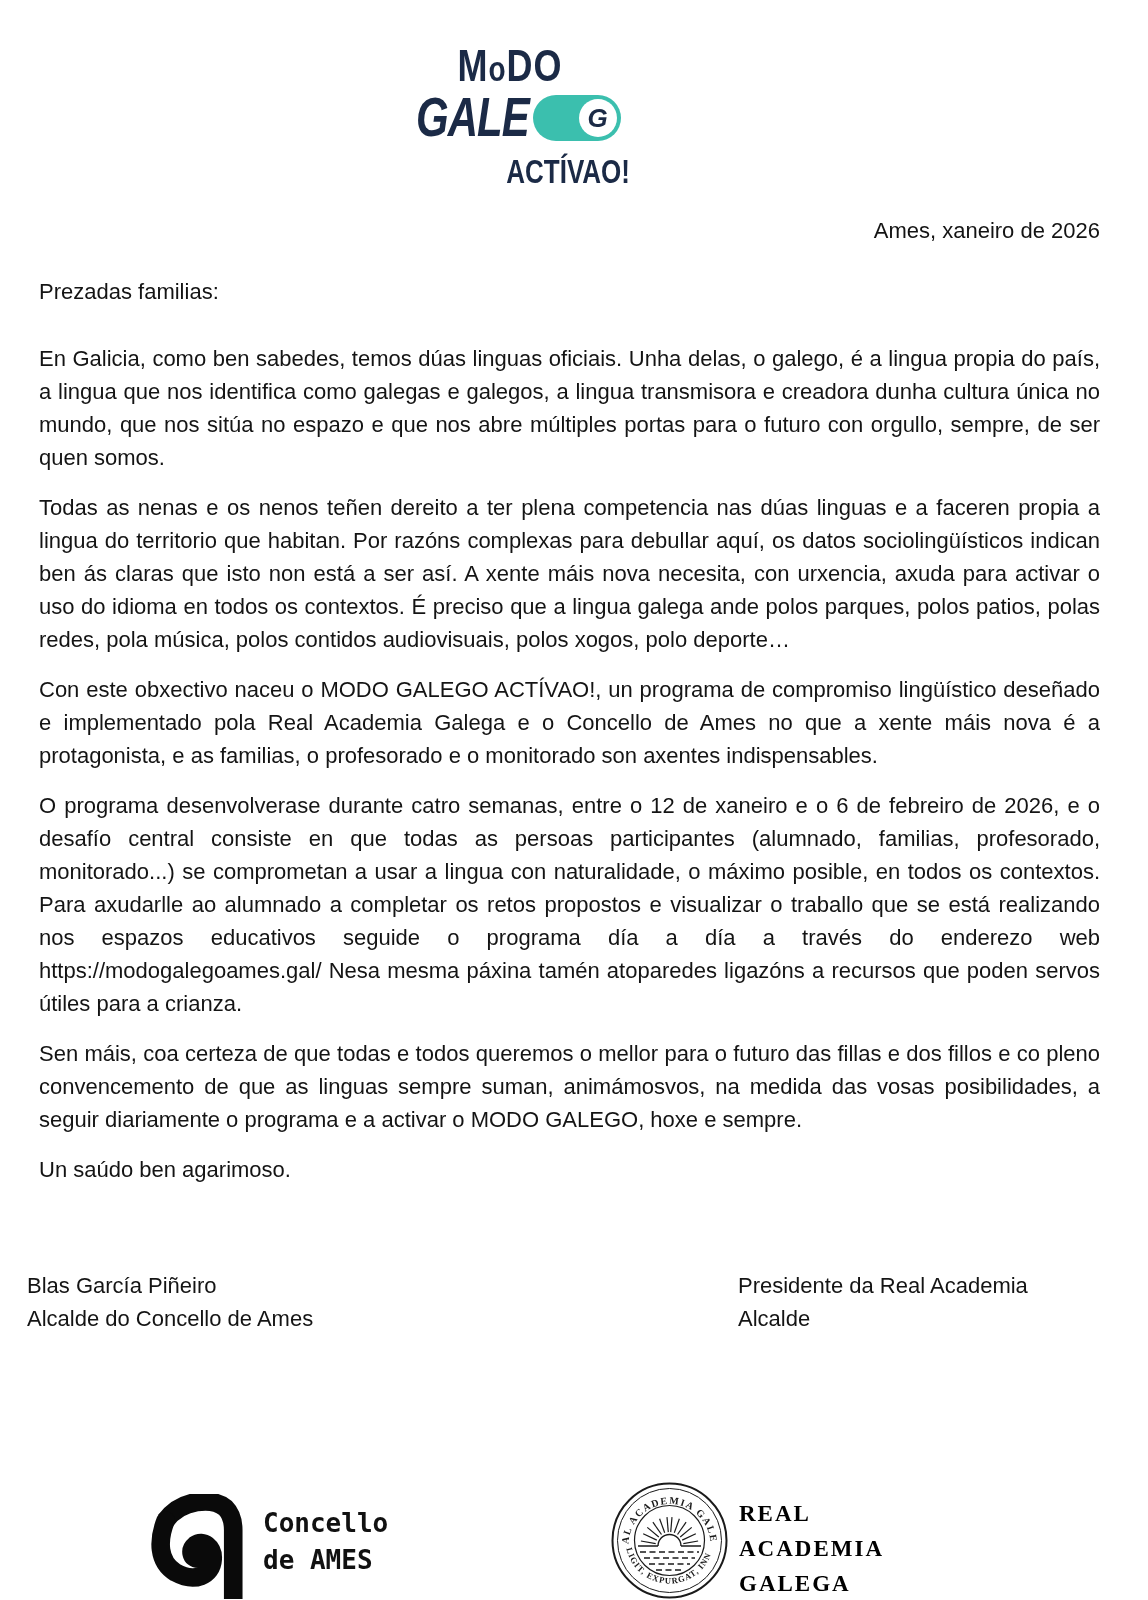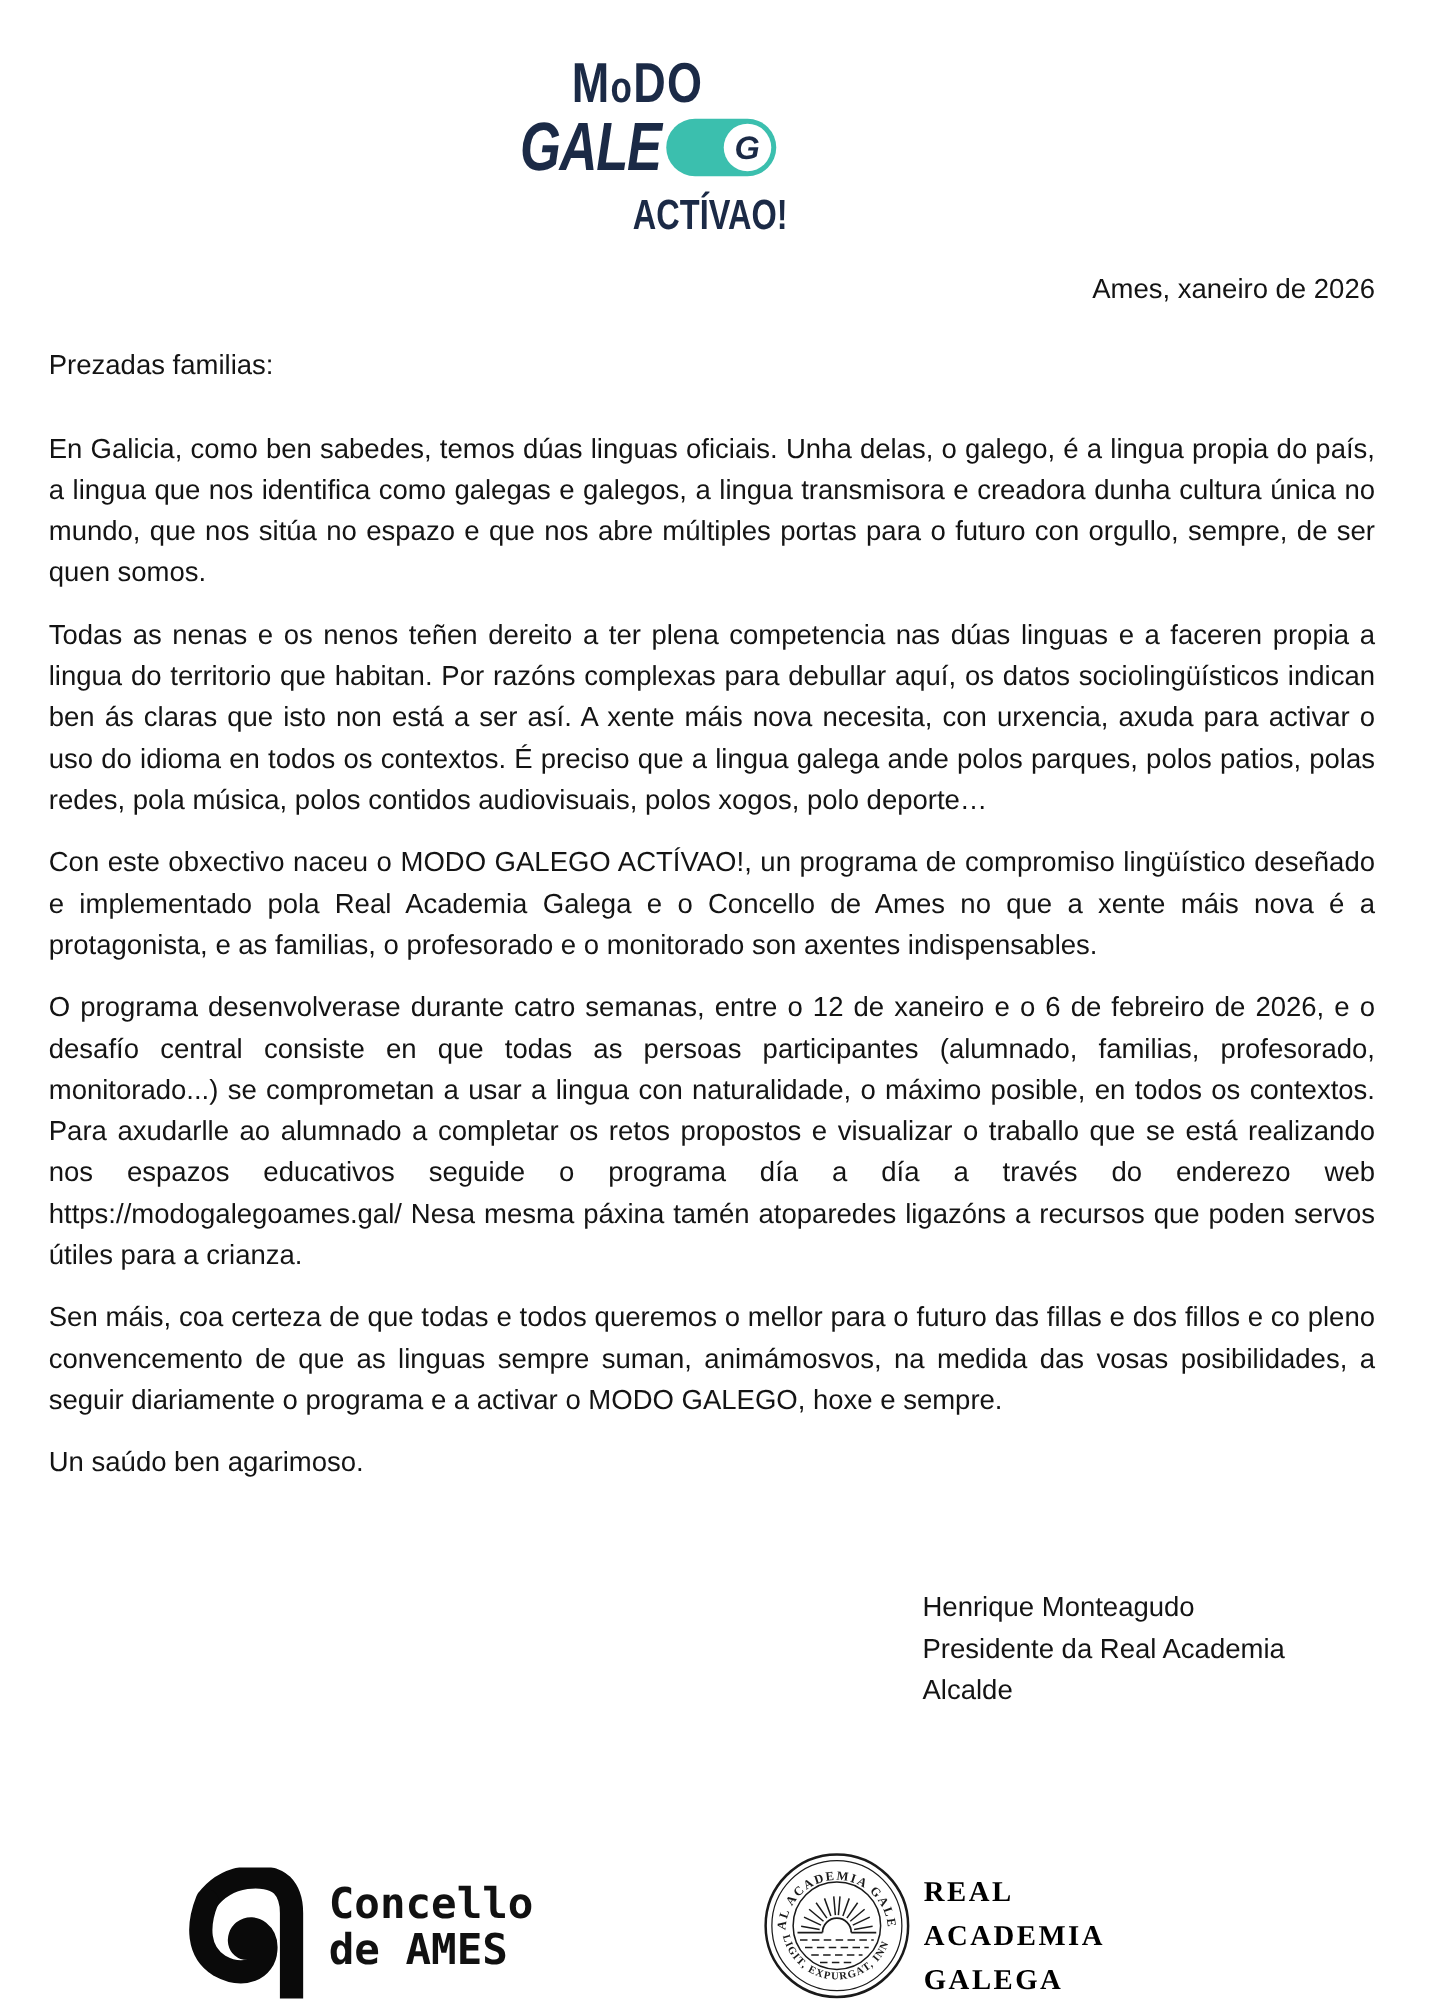--- a/index.html
+++ b/index.html
@@ -34,21 +34,21 @@
   
   .signatures{position:absolute;top:1269px;left:27px;width:1073px;height:70px;
     font-size:22px;line-height:33px;}
   .sig{position:absolute;top:0;}
   .sig.left{left:0;}
   .sig.right{left:711px;}
   
   .concello-logo{position:absolute;left:150px;top:1494px;}
   .concello-text{position:absolute;left:263px;top:1505px;
     font-family:"DejaVu Sans Mono","Liberation Mono",monospace;
-    font-weight:700;font-size:34px;line-height:37px;color:#111;}
+    font-weight:700;font-size:26px;line-height:37px;color:#111;}
   .rag-seal{position:absolute;left:610px;top:1481px;}
   .rag-text{position:absolute;left:739px;top:1496px;
     font-family:"Liberation Serif","DejaVu Serif",serif;
     font-weight:700;font-size:23px;line-height:35px;letter-spacing:2px;color:#000000;}
   .seal-txt{font-family:"Liberation Serif","DejaVu Serif",serif;font-weight:700;}
 </style>
 </head>
 <body>
 
 <div class="page">
@@ -75,22 +75,25 @@
     <p class="salutation">Prezadas familias:</p>
     <p>En Galicia, como ben sabedes, temos dúas linguas oficiais. Unha delas, o galego, é a lingua propia do país, a lingua que nos identifica como galegas e galegos, a lingua transmisora e creadora dunha cultura única no mundo, que nos sitúa no espazo e que nos abre múltiples portas para o futuro con orgullo, sempre, de ser quen somos.</p>
     <p>Todas as nenas e os nenos teñen dereito a ter plena competencia nas dúas linguas e a faceren propia a lingua do territorio que habitan. Por razóns complexas para debullar aquí, os datos sociolingüísticos indican ben ás claras que isto non está a ser así. A xente máis nova necesita, con urxencia, axuda para activar o uso do idioma en todos os contextos. É preciso que a lingua galega ande polos parques, polos patios, polas redes, pola música, polos contidos audiovisuais, polos xogos, polo deporte…</p>
     <p>Con este obxectivo naceu o MODO GALEGO ACTÍVAO!, un programa de compromiso lingüístico deseñado e implementado pola Real Academia Galega e o Concello de Ames no que a xente máis nova é a protagonista, e as familias, o profesorado e o monitorado son axentes indispensables.</p>
     <p>O programa desenvolverase durante catro semanas, entre o 12 de xaneiro e o 6 de febreiro de 2026, e o desafío central consiste en que todas as persoas participantes (alumnado, familias, profesorado, monitorado...) se comprometan a usar a lingua con naturalidade, o máximo posible, en todos os contextos. Para axudarlle ao alumnado a completar os retos propostos e visualizar o traballo que se está realizando nos espazos educativos seguide o programa día a día a través do enderezo web  https://modogalegoames.gal/ Nesa mesma páxina tamén atoparedes ligazóns a recursos que poden servos útiles para a crianza.</p>
     <p>Sen máis, coa certeza de que todas e todos queremos o mellor para o futuro das fillas e dos fillos e co pleno convencemento de que as linguas sempre suman, animámosvos, na medida das vosas posibilidades, a seguir diariamente o programa e a activar o MODO GALEGO, hoxe e sempre.</p>
     <p class="closing">Un saúdo ben agarimoso.</p>
   </div>
 
   <div class="signatures">
+    <div class="sig left">
+      <div>Blas García Piñeiro</div>
+      <div>Alcalde do Concello de Ames</div>
+    </div>
     <div class="sig right">
-      <div>Henrique Monteagudo</div>
       <div>Presidente da Real Academia Alcalde</div>
     </div>
   </div>
 
   <svg class="concello-logo" width="94" height="106" viewBox="0 0 96 106">
     <g fill="none" stroke="#0a0a0a" stroke-width="19">
       <path d="M 16 26 C 32 4, 64 2, 77 13 C 84 20, 85 28, 85 36 L 85 106"></path>
       <path stroke-linecap="round" d="M 16 26 C 8 46, 8 68, 26 79 C 46 90, 63 82, 64 66 C 65 53, 54 45, 46 51 C 40 56, 42 65, 49 65"></path>
     </g>
   </svg>

